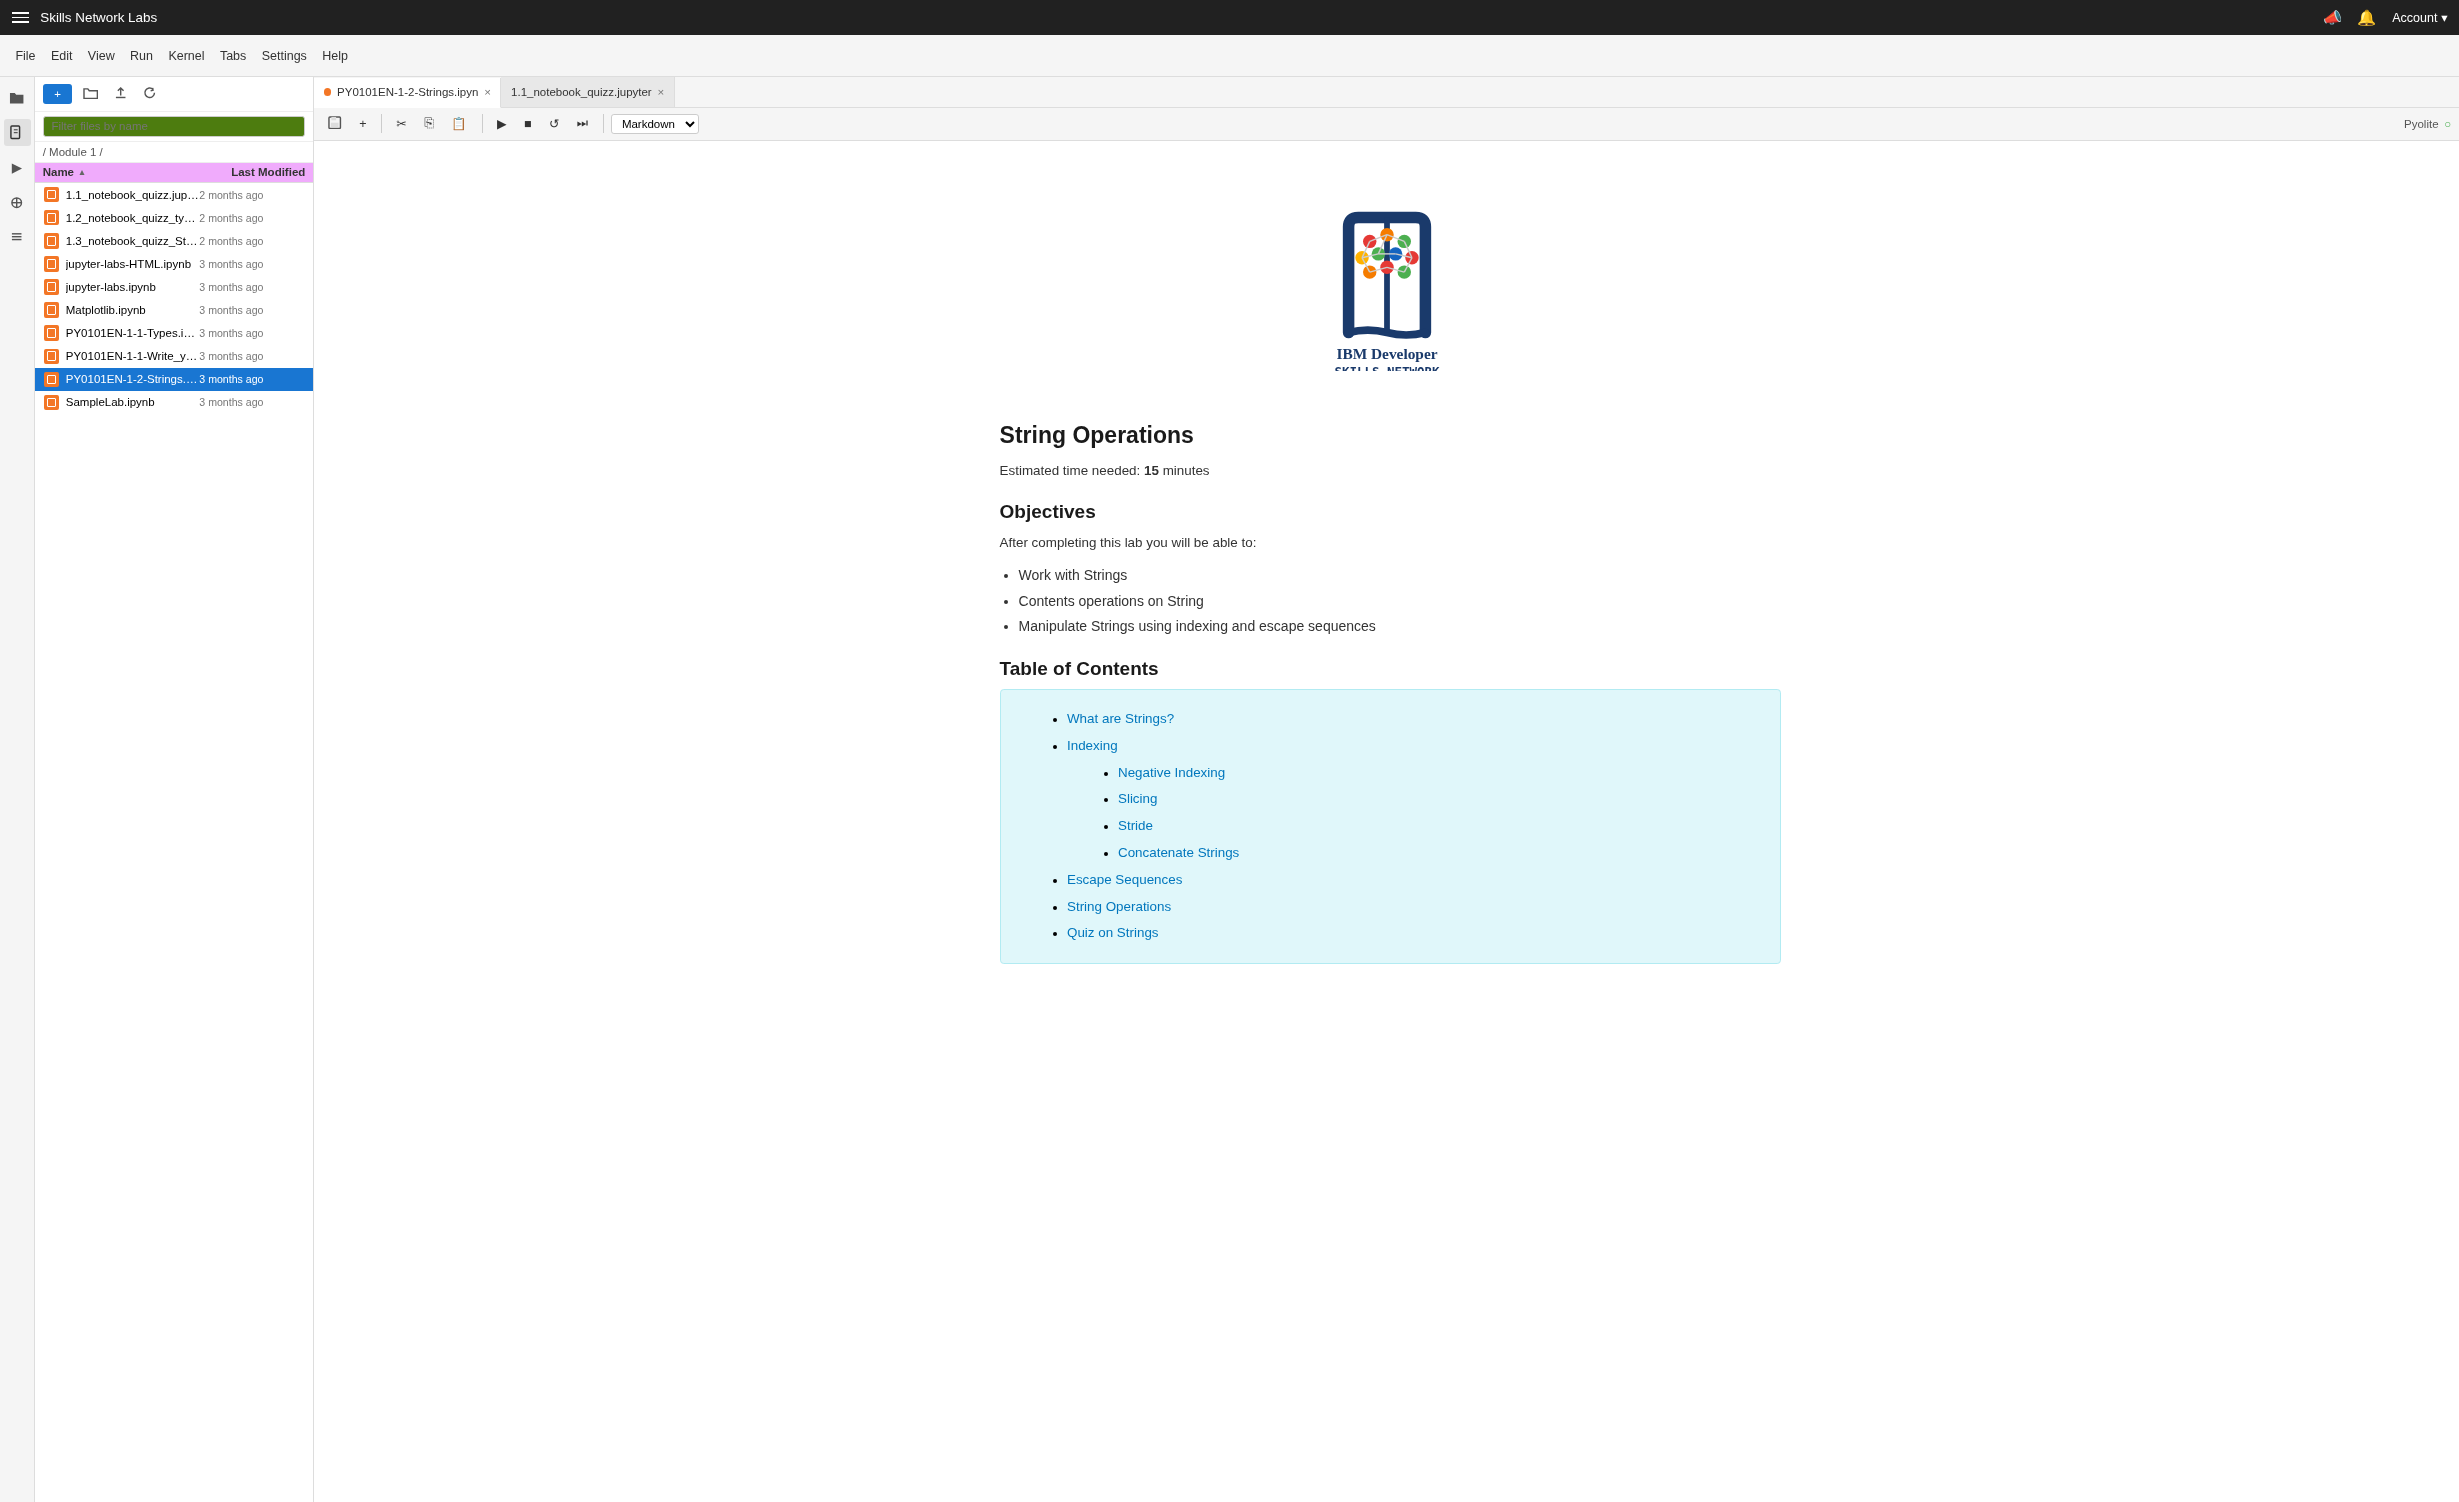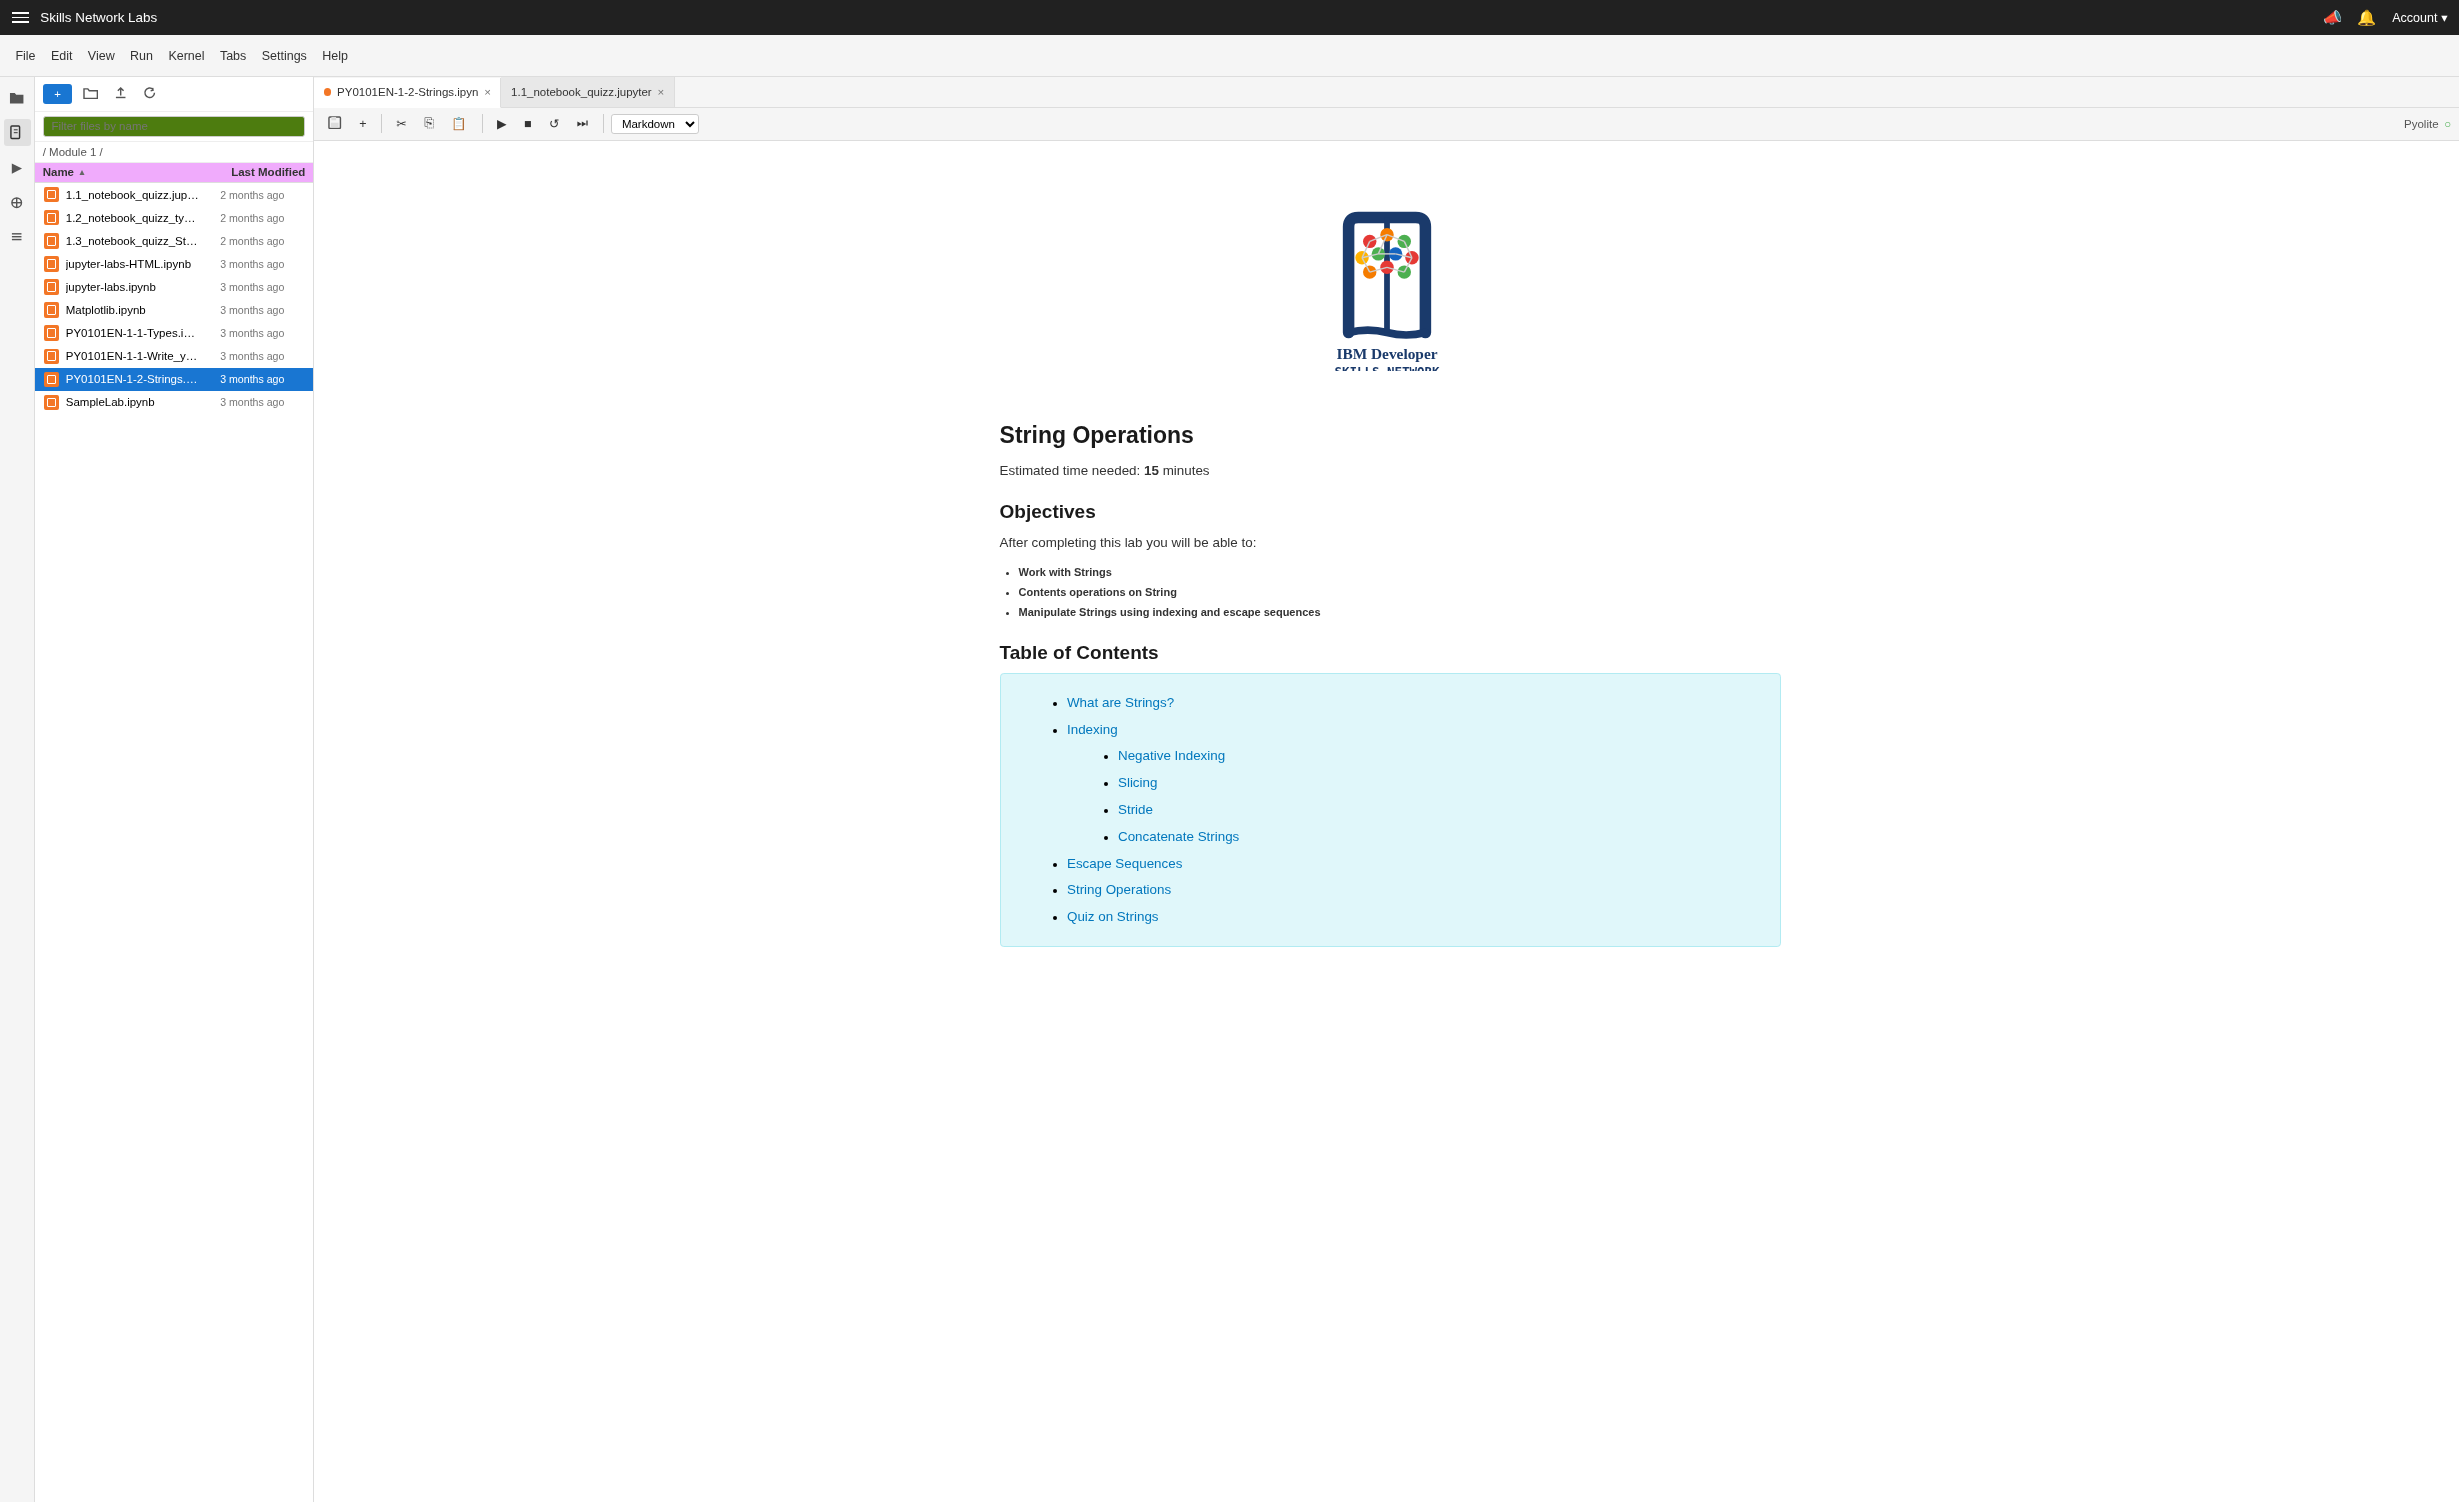--- a/index.html
+++ b/index.html
@@ -38,21 +38,21 @@
     #file-list-header .col-name { flex: 1; font-size: 11.5px; font-weight: 600; color: #333; display: flex; align-items: center; gap: 3.8px; }
     #file-list-header .col-modified { width: 106px; font-size: 11.5px; font-weight: 600; color: #333; text-align: right; }
     #file-list { overflow-y: auto; flex: 1; }
     .file-row { display: flex; align-items: center; padding: 2.9px 7.7px; cursor: pointer; }
     .file-row.selected { background: #1976d2; color: #fff; }
     .file-row.selected .file-modified { color: #fff; }
     .file-icon { width: 17.3px; height: 17.3px; margin-right: 5.8px; flex-shrink: 0; display: flex; align-items: center; justify-content: center; }
     .nb-icon { width: 15.4px; height: 15.4px; background: #f37626; border-radius: 1.9px; display: flex; align-items: center; justify-content: center; }
     .nb-icon-inner { width: 9.6px; height: 9.6px; border: 1.9px solid #fff; border-radius: 1px; }
     .file-name { flex: 1; font-size: 11.5px; overflow: hidden; text-overflow: ellipsis; white-space: nowrap; }
-    .file-modified { width: 106px; font-size: 10.6px; color: #777; text-align: center; flex-shrink: 0; }
+    .file-modified { width: 106px; font-size: 10.6px; color: #777; text-align: left; flex-shrink: 0; }
 
     
     #notebook-area { flex: 1; display: flex; flex-direction: column; overflow: hidden; background: #fdba74; }
 
     
     #tab-bar { background: #f5f5f5; border-bottom: 1px solid #ddd; display: flex; align-items: center; height: 31px; flex-shrink: 0; }
     .nb-tab { display: flex; align-items: center; padding: 0 9.6px; height: 100%; font-size: 11.5px; color: #333; cursor: pointer; border-right: 1px solid #ddd; background: #e8e8e8; gap: 5.8px; max-width: 192px; }
     .nb-tab.active { background: #fff; border-bottom: 1px solid #fff; margin-bottom: -1px; }
     .nb-tab .tab-dot { width: 7.7px; height: 7.7px; background: #f37626; border-radius: 50%; flex-shrink: 0; }
     .nb-tab .tab-close { font-size: 11.5px; color: #777; cursor: pointer; }
@@ -74,21 +74,21 @@
 
     
     .logo-area { text-align: center; padding: 19px 0 29px; }
 
     
     .md-h1 { font-size: 23px; font-weight: 600; margin: 19px 0 11.5px; color: #1a1a1a; }
     .md-h2 { font-size: 19px; font-weight: 600; margin: 19px 0 9.6px; color: #1a1a1a; }
     .md-p { font-size: 13.4px; line-height: 1.6; margin-bottom: 9.6px; color: #333; }
     .md-p strong { font-weight: 700; }
     .md-ul { margin: 7.7px 0 7.7px 19px; }
-    .md-ul li { font-size: 11px; line-height: 1.8; color: #333; list-style: disc; font-weight: bold; }
+    .md-ul li { font-size: 14px; line-height: 1.8; color: #333; list-style: disc; }
 
     
     .toc-box { background: #e0f7fa; border: 1px solid #b2ebf2; border-radius: 3.8px; padding: 15.4px 23px; margin: 9.6px 0; }
     .toc-box ul { list-style: disc; margin-left: 15.4px; }
     .toc-box ul ul { list-style: disc; margin-left: 23px; }
     .toc-box li { line-height: 2; margin-left: 28px; }
     .toc-link { color: #0277bd; text-decoration: none; font-size: 13.4px; }
 
     
     .cell-left-line { width: 3.8px; background: #1976d2; border-radius: 1.9px; flex-shrink: 0; margin-right: 3.8px; }

